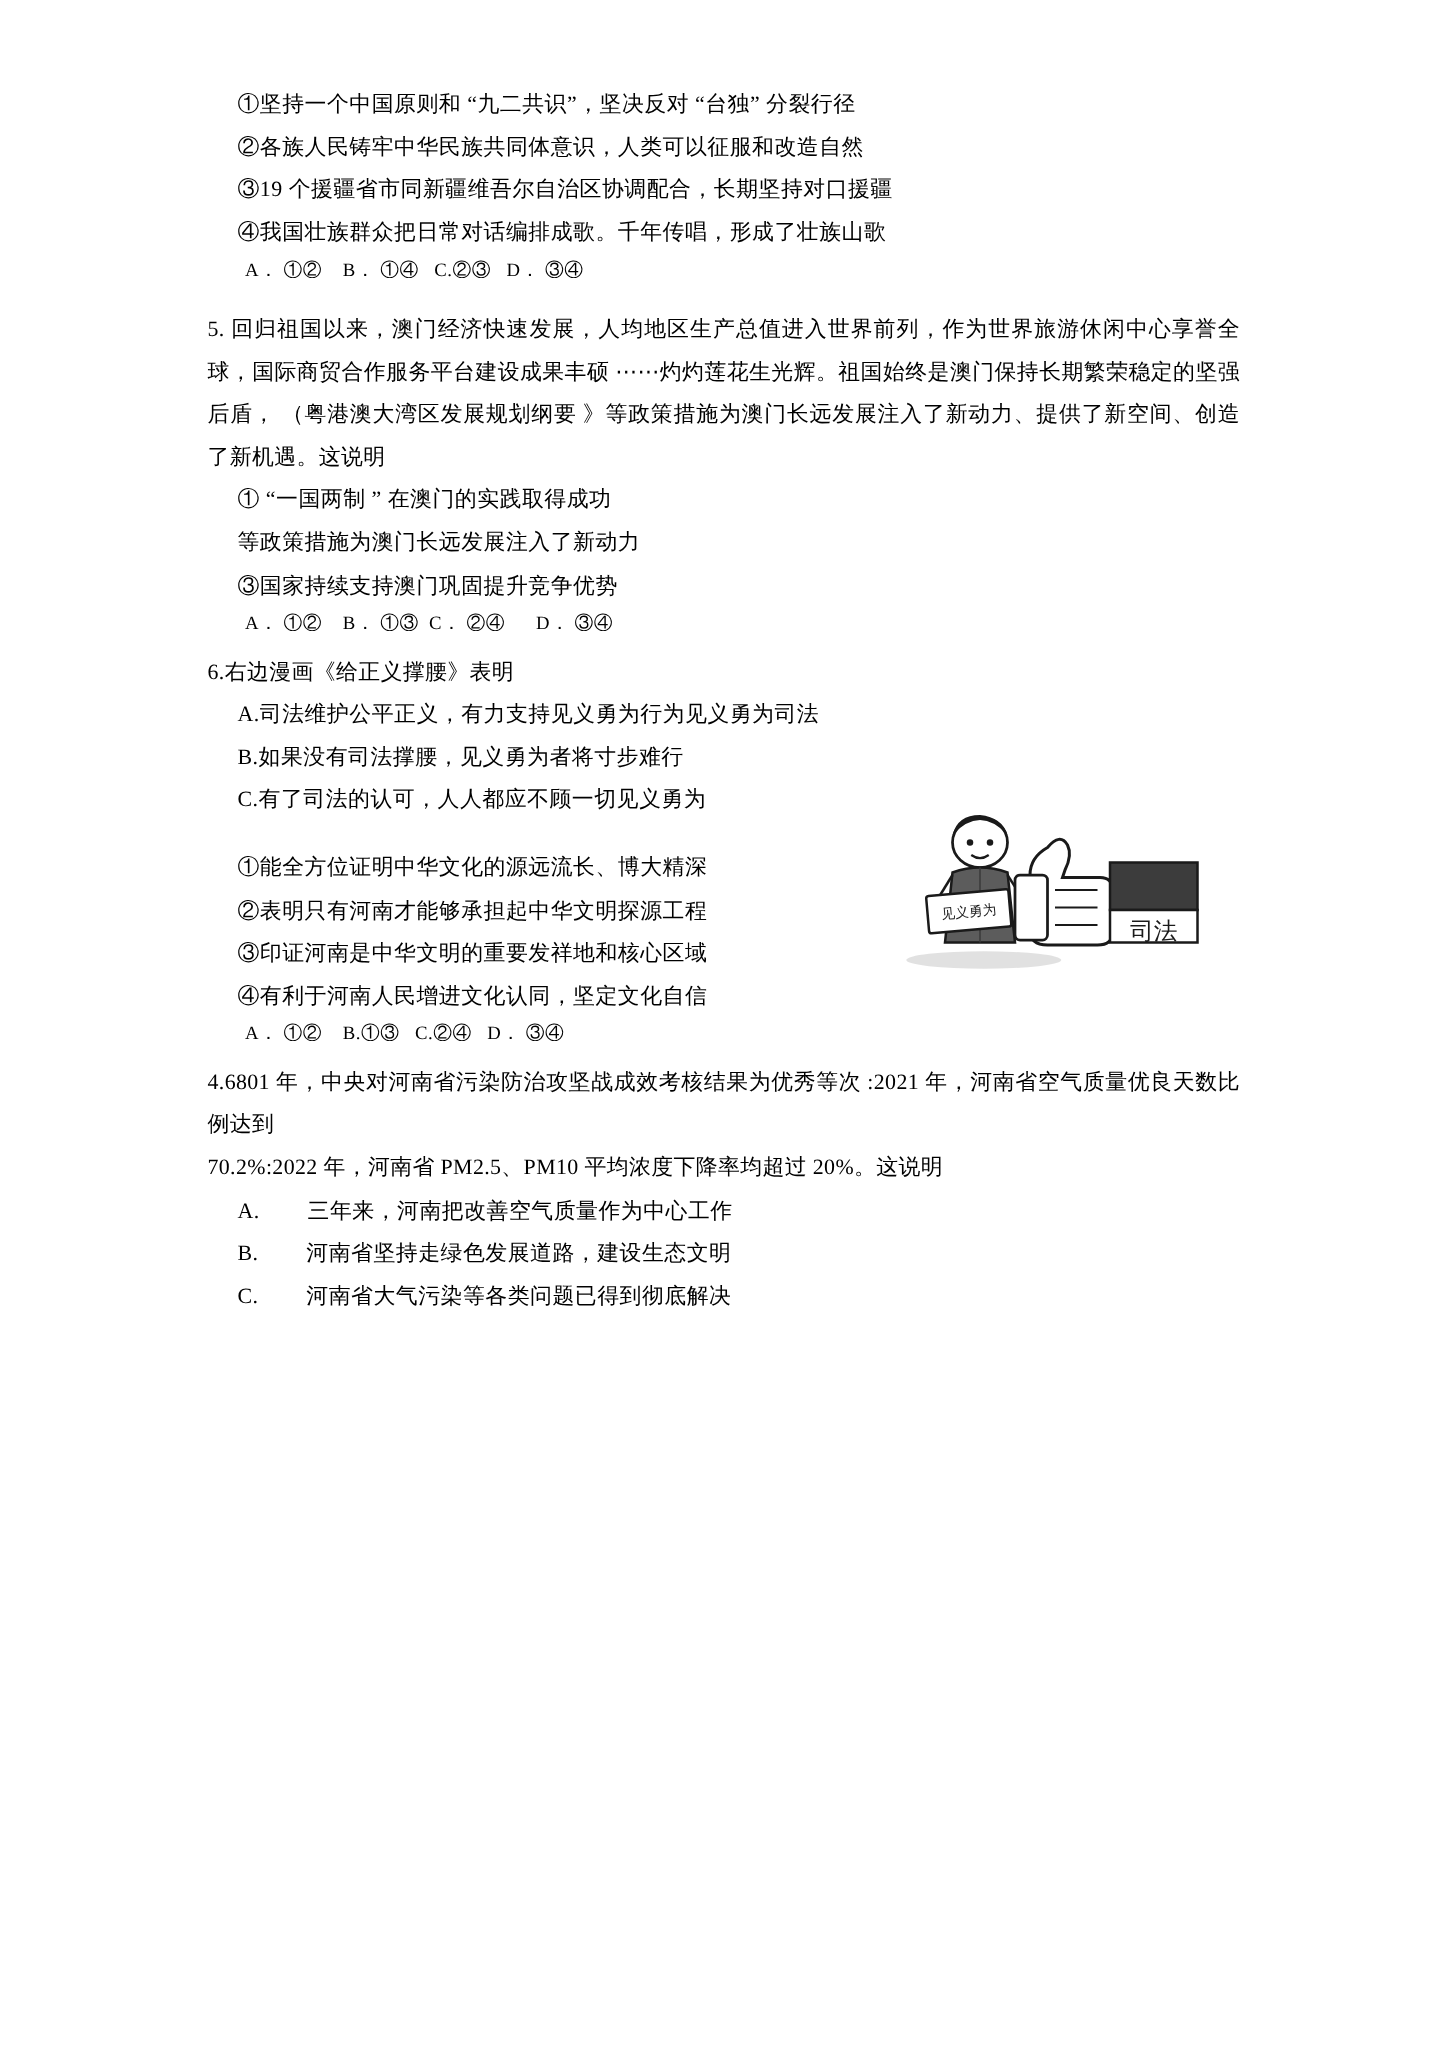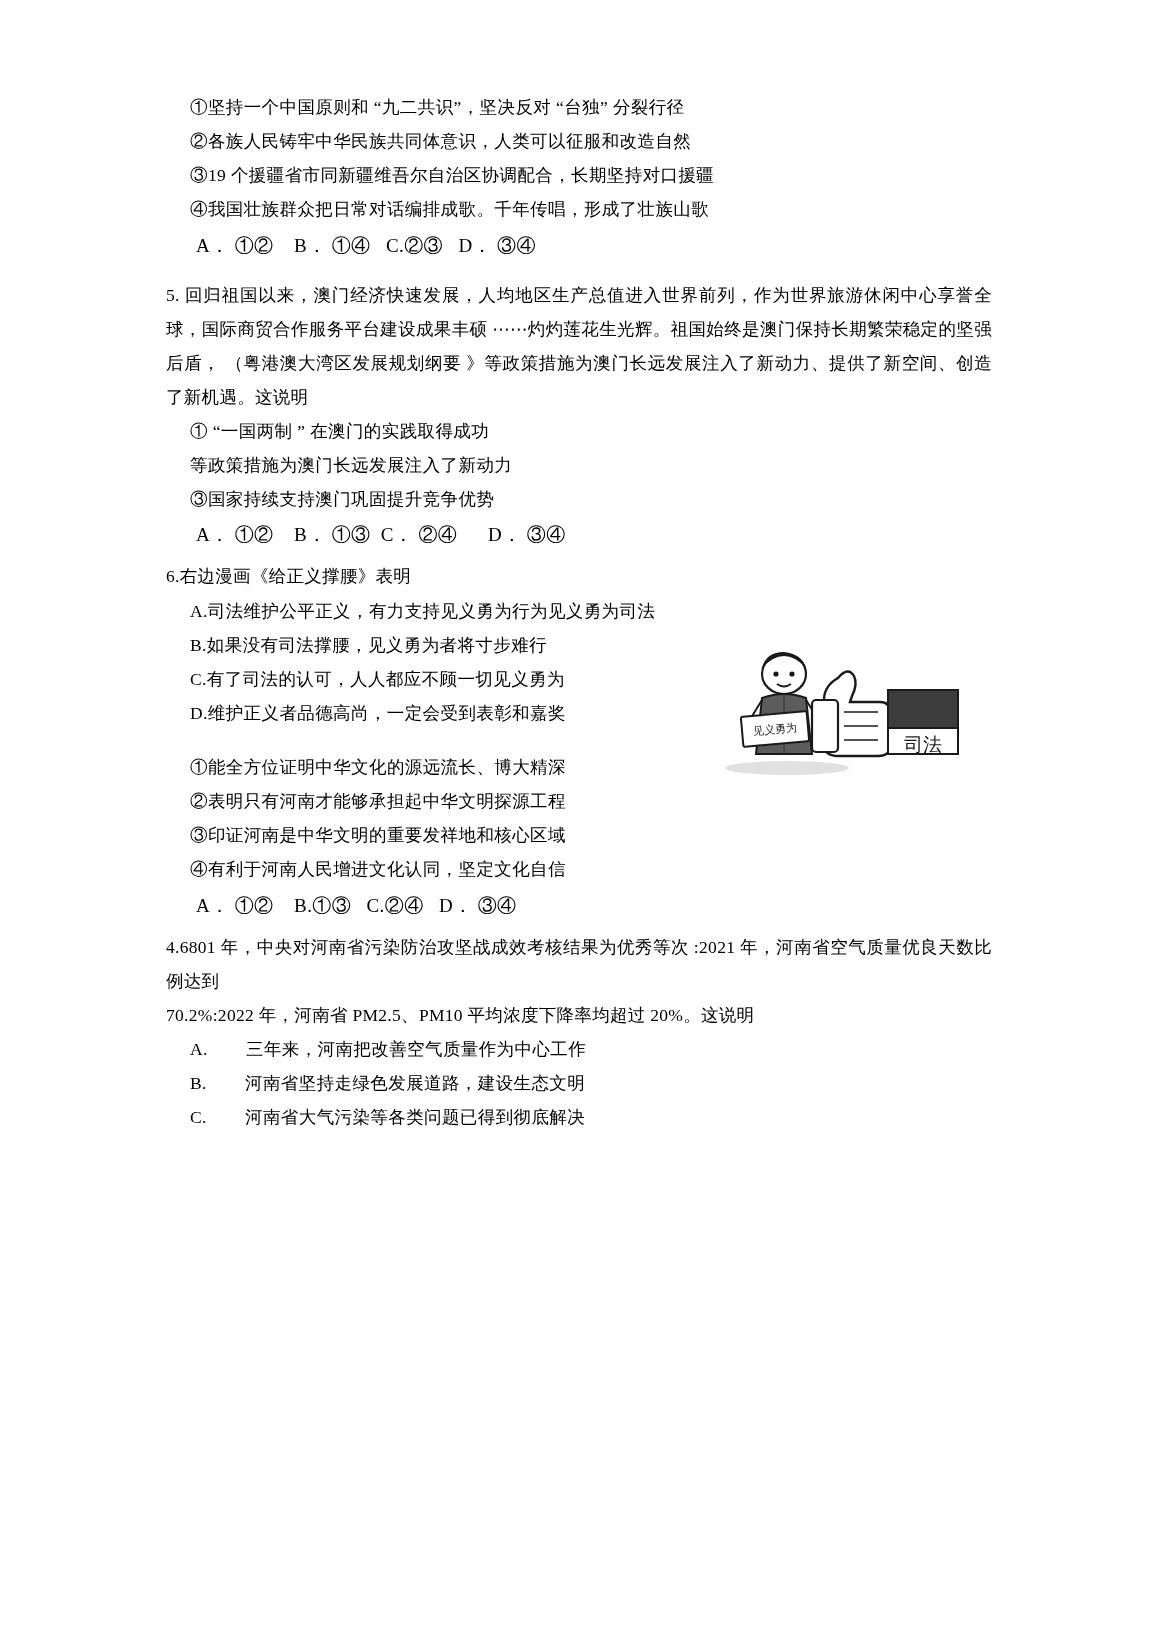--- a/index.html
+++ b/index.html
@@ -11,36 +11,36 @@
     font-family: "Liberation Serif", "DejaVu Serif", serif;
     color: #000000;
   }
   .page {
     position: relative;
     width: 1002px;
     height: 1638px;
     margin: 0 auto;
     background: #fff;
     box-sizing: border-box;
-    padding: 90px 88px 40px 88px;
+    padding: 66px 88px 40px 88px;
     overflow: hidden;
   }
   .opt {
     font-size: 17.5px;
     line-height: 1.95;
     margin: 0;
     padding-left: 24px;
     letter-spacing: 0.4px;
     white-space: pre;
   }
   .opt-wrap {
     white-space: normal;
   }
   .ansline {
-    font-size: 19px;
+    font-size: 15px;
     line-height: 1.95;
     margin: 0;
     padding-left: 30px;
     letter-spacing: 0.4px;
     white-space: pre;
   }
   .stem {
     font-size: 17.5px;
     line-height: 1.95;
     margin: 0;
@@ -84,21 +84,20 @@
     <p class="opt opt-wrap">等政策措施为澳门长远发展注入了新动力</p>
     <p class="opt opt-wrap">③国家持续支持澳门巩固提升竞争优势</p>
     <p class="ansline">A． ①②    B． ①③  C． ②④      D． ③④</p>
   </div>
 
   <div class="q-block">
     <p class="stem">6.右边漫画《给正义撑腰》表明</p>
     <p class="opt opt-wrap">A.司法维护公平正义，有力支持见义勇为行为见义勇为司法</p>
     <p class="opt opt-wrap">B.如果没有司法撑腰，见义勇为者将寸步难行</p>
     <p class="opt opt-wrap">C.有了司法的认可，人人都应不顾一切见义勇为</p>
-    <p class="opt opt-wrap">D.维护正义者品德高尚，一定会受到表彰和嘉奖</p>
   </div>
 
   <div class="spacer-md"></div>
 
   <div class="q-block">
     <p class="opt opt-wrap">①能全方位证明中华文化的源远流长、博大精深</p>
     <p class="opt opt-wrap">②表明只有河南才能够承担起中华文明探源工程</p>
     <p class="opt opt-wrap">③印证河南是中华文明的重要发祥地和核心区域</p>
     <p class="opt opt-wrap">④有利于河南人民增进文化认同，坚定文化自信</p>
     <p class="ansline">A． ①②    B.①③   C.②④   D． ③④</p>

